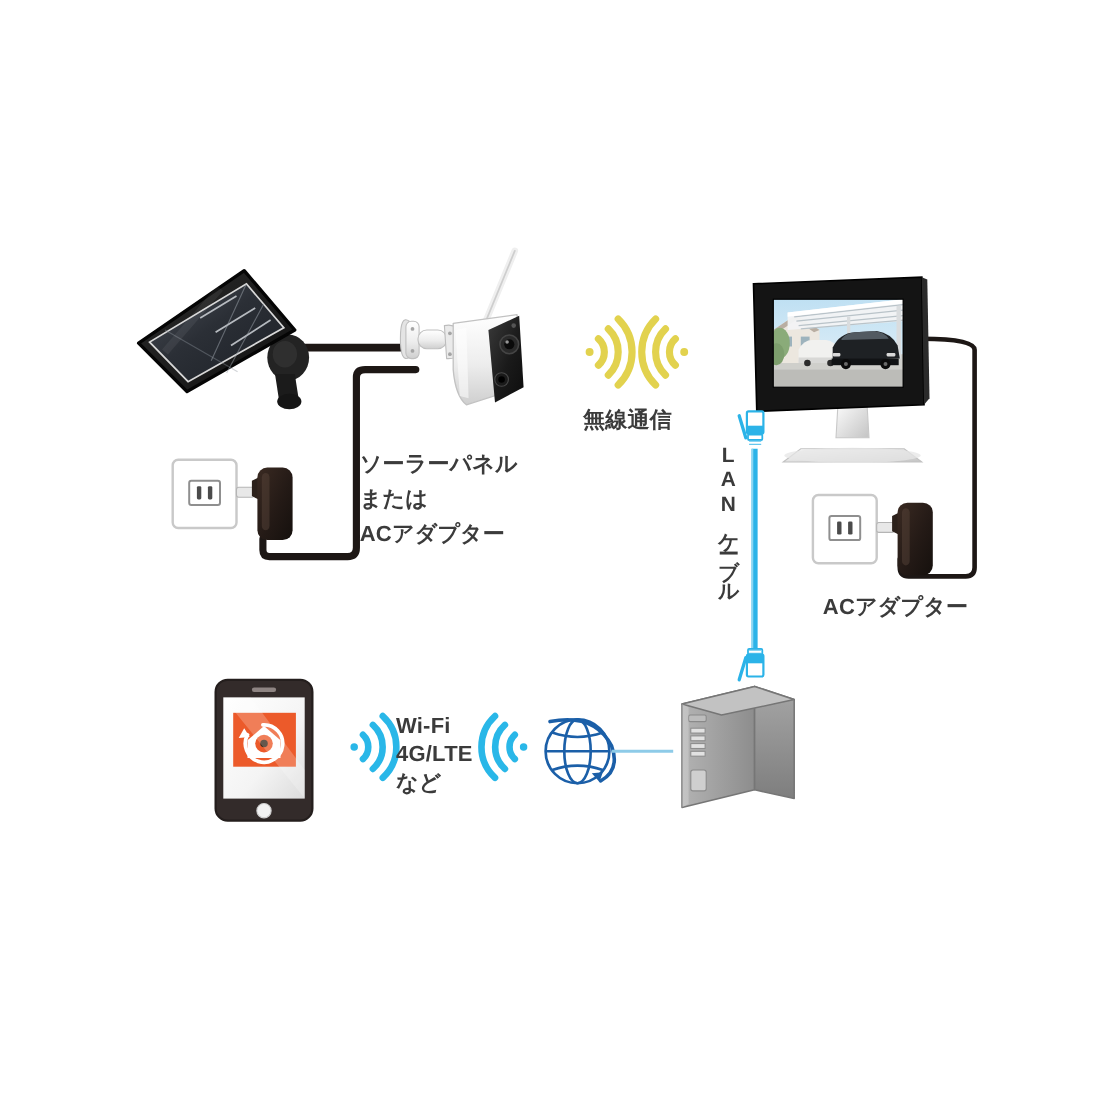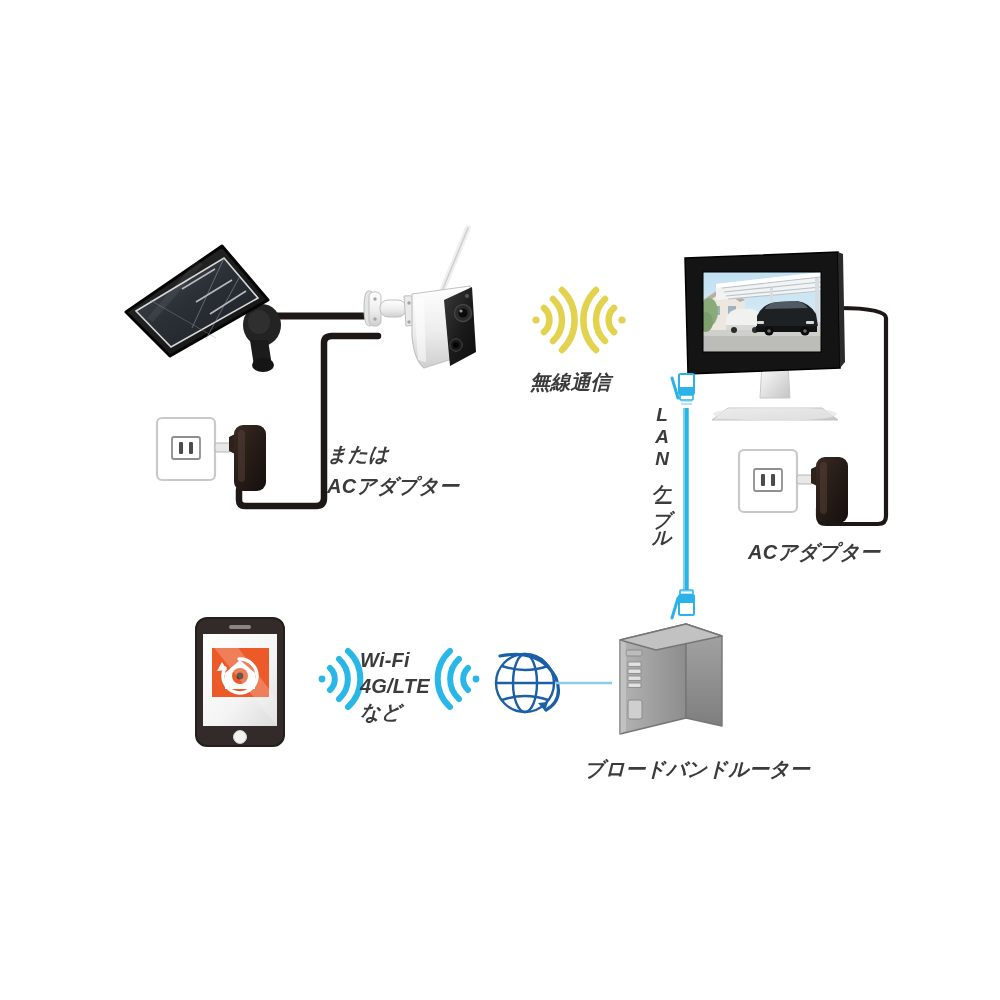--- a/index.html
+++ b/index.html
@@ -5,21 +5,21 @@
 <style>
   html,body{margin:0;padding:0;}
   body{
     width:1000px;height:1000px;
     background:#ffffff;
     font-family:"Liberation Sans","DejaVu Sans",sans-serif;
     overflow:hidden;
     position:relative;
     color:#3a3a3a;
   }
-  #stage{position:absolute;inset:0;width:979px;height:1000px;font-style:italic;}
+  #stage{position:absolute;inset:0;width:979px;height:1000px;}
   svg.layer{position:absolute;left:0;top:0;width:1000px;height:1000px;}
   .lbl{
     position:absolute;
     color:#3b3b3b;
     font-weight:600;
     letter-spacing:.01em;
     white-space:pre;
     line-height:1.45;
   }
   .lbl-note{font-size:20.5px;font-weight:700;line-height:1.55;text-align:center;}
@@ -330,29 +330,29 @@
         <rect x="628" y="676" width="13" height="4.4"></rect>
         <rect x="628" y="683" width="13" height="4.4"></rect>
       </g>
       <rect x="628" y="700" width="14" height="19" rx="2" fill="#cfcfcf" stroke="#8a8a8a" stroke-width="1"></rect>
       <path d="M620,640 L620,734 L626,731 L626,643 Z" fill="#ffffff" opacity=".22"></path>
     </g>
   </svg>
 
   <div class="lbl lbl-wireless" style="left:530px;top:368px;">無線通信</div>
 
+  <div class="lbl lbl-solar" style="left:327px;top:406px;">ソーラーパネル</div>
   <div class="lbl lbl-solar" style="left:327px;top:438px;">または</div>
   <div class="lbl lbl-solar" style="left:327px;top:470px;">ACアダプター</div>
 
 
   <div class="lbl lbl-lan" style="left:648px;top:404px;height:180px;">LANケーブル</div>
 
   <div class="lbl lbl-dev" style="left:748px;top:538px;">ACアダプター</div>
 
   <div class="lbl lbl-wifi" style="left:360px;top:648px;">Wi-Fi</div>
   <div class="lbl lbl-wifi" style="left:360px;top:674px;text-align:center;">4G/LTE</div>
   <div class="lbl lbl-wifi" style="left:360px;top:700px;">など</div>
 
 
 
-  <div class="lbl lbl-dev" style="left:584px;top:755px;">ブロードバンドルーター</div>
 
 </div>
 
 </body></html>

